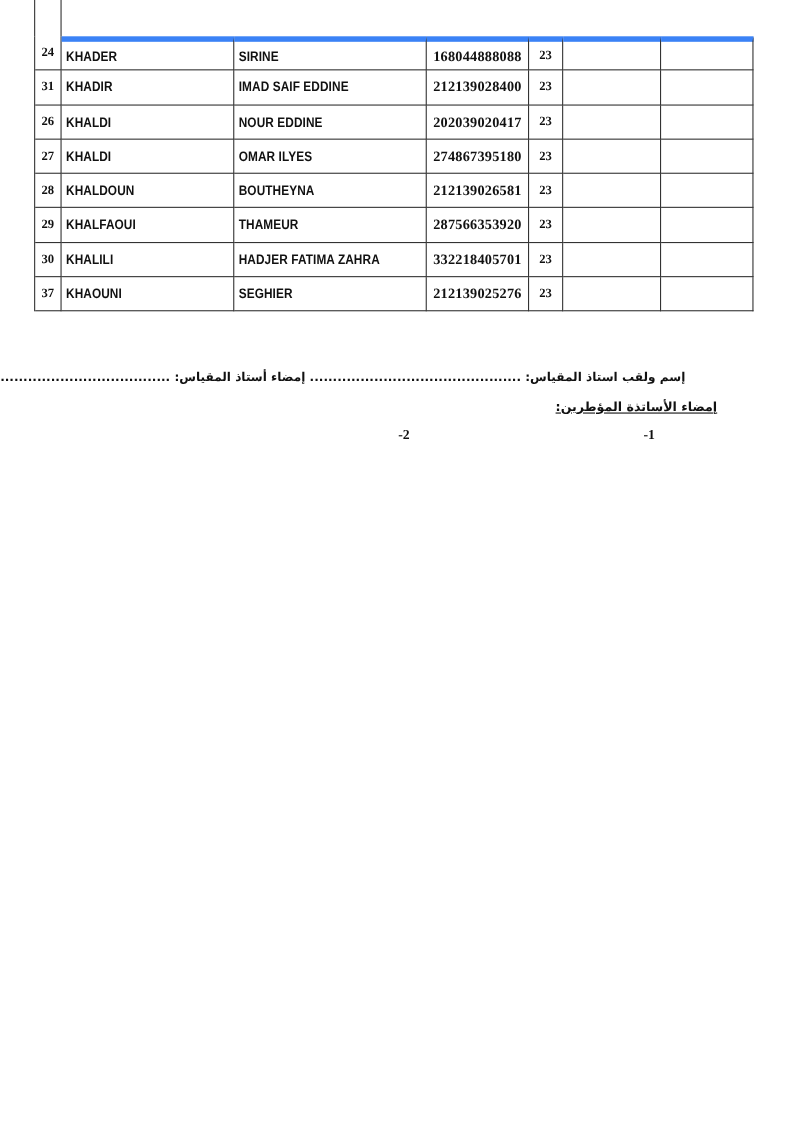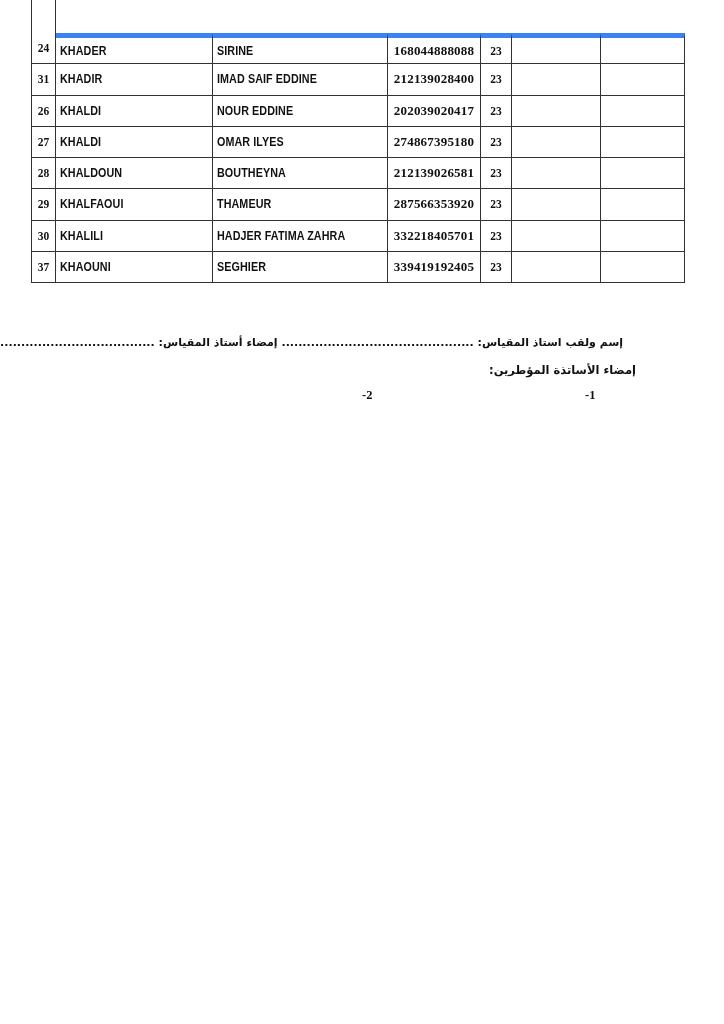--- a/index.html
+++ b/index.html
@@ -84,24 +84,25 @@
     top: 336px;
     right: 101px;
     direction: rtl;
     white-space: nowrap;
     font: 700 11px "DejaVu Sans", sans-serif;
     color: #111111;
   }
   .supervisors {
     position: absolute;
     top: 363px;
-    right: 88px;
+    right: 72px;
     direction: rtl;
     white-space: nowrap;
     font: 700 11.5px "DejaVu Sans", sans-serif;
+    text-decoration: underline;
     color: #111111;
   }
   .list-item {
     position: absolute;
     top: 388px;
     font: 700 12.5px "Liberation Serif", serif;
     color: #111111;
   }
   .item-1 { left: 585px; }
   .item-2 { left: 362px; }
@@ -213,21 +214,21 @@
   </div>
 
   <div class="tr">
     <div class="td c-num">37</div>
     <div class="td c-name">
         <span class="squeeze">KHAOUNI</span>
       </div>
     <div class="td c-name">
         <span class="squeeze">SEGHIER</span>
       </div>
-    <div class="td c-reg">339419192405</div>
+    <div class="td c-reg">212139025276</div>
     <div class="td c-grp">23</div>
     <div class="td c-empty"></div>
     <div class="td c-empty"></div>
   </div>
 
 </div>
 
 <div class="prof-line">إسم ولقب استاذ المقياس: .............................................. إمضاء أستاذ المقياس: ........................................</div>
 
 <div class="supervisors">إمضاء الأساتذة المؤطرين:</div>

